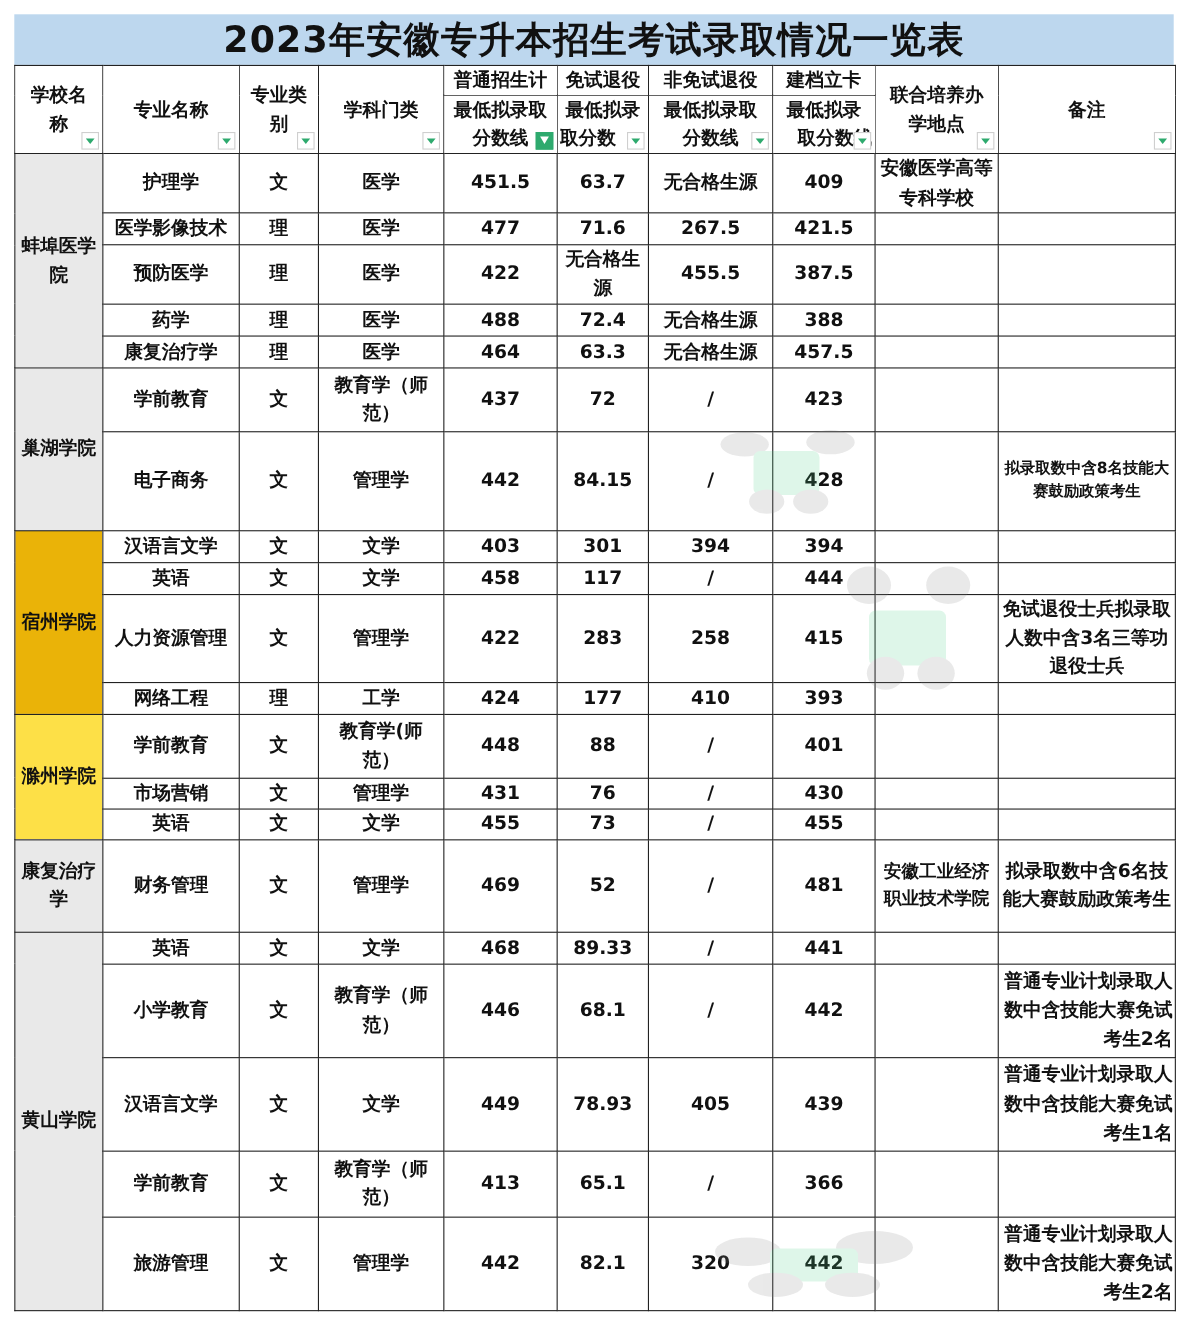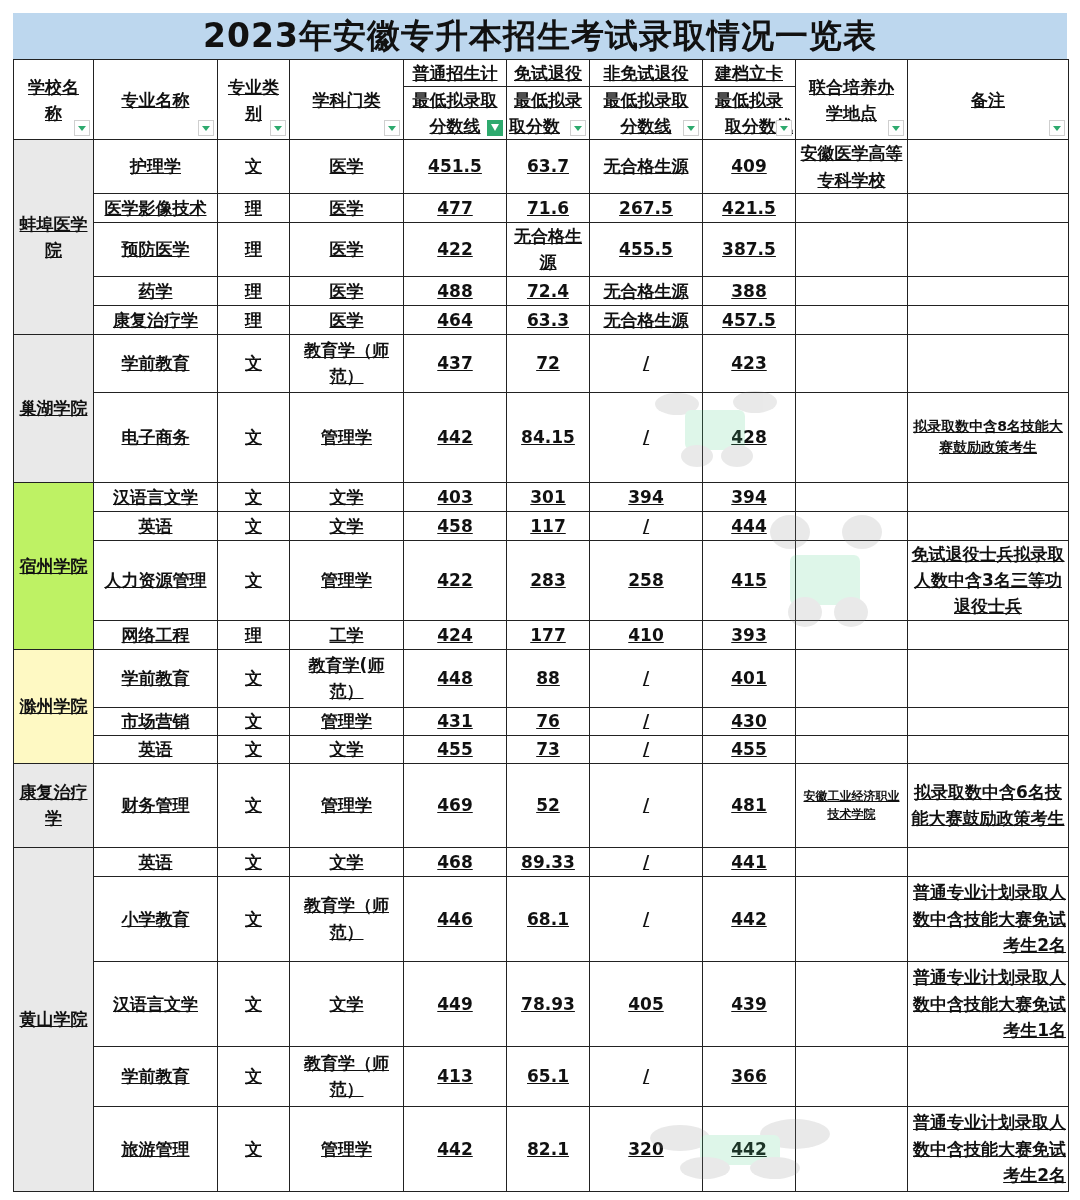--- a/index.html
+++ b/index.html
@@ -2,35 +2,35 @@
 <html><head>
 <meta charset="utf-8">
 <style>
   html, body { margin: 0; padding: 0; background: #ffffff; }
   body { width: 1080px; height: 1200px; position: relative; overflow: hidden;
          font-family: "DejaVu Sans", "Liberation Sans", sans-serif; color: #111; }
   .title-bar { position: absolute; left: 13px; top: 13px; width: 1054px; height: 46px;
                background: #bdd7ee; display: flex; align-items: center; justify-content: center;
                font-size: 33px; font-weight: bold; letter-spacing: 1px; color: #111; }
   table.main { position: absolute; left: 13px; top: 59px; width: 1055px;
-               border-collapse: collapse; table-layout: fixed; text-decoration: underline; }
+               border-collapse: collapse; table-layout: fixed; }
   table.main td, table.main th { border: 1.5px solid #222; text-align: center; vertical-align: middle;
                padding: 0 2px; font-weight: bold; font-size: 17px; line-height: 1.55; overflow: hidden; }
   th { background: #fff; font-size: 16px; position: relative; }
   th .hl { display: block; line-height: 26px; }
   th.sub { border-top: 1px solid #222; }
   .filter-btn { position: absolute; right: 3px; bottom: 3px; width: 16px; height: 16px;
                 background: #fff; border: 1px solid #cfcfcf; box-sizing: border-box; }
   .filter-btn::after { content: ""; position: absolute; left: 3px; top: 5px;
                 border-left: 4px solid transparent; border-right: 4px solid transparent;
                 border-top: 5px solid #2eaa6e; }
   .filter-btn.active { background: #2eaa6e; border-color: #2eaa6e; }
   .filter-btn.active::after { left: 3px; top: 3px; border-top: 7px solid #fff; border-left-width: 4px; border-right-width: 4px; }
   td.school { background: #e9e9e9; font-size: 17px; }
-  td.school.green { background: #fef9c3; }
+  td.school.green { background: #fde047; }
   td.num { font-family: "DejaVu Sans", sans-serif; font-size: 18px; }
   td.left { text-align: left; }
   td.note { text-align: left; font-size: 16px; line-height: 1.75; }
   td.note.center { text-align: right; }
   td.joint { font-size: 15px; text-align: left; line-height: 1.7; }
   .watermark { position: absolute; opacity: 0.18; pointer-events: none; }
   .wm-circle { position: absolute; border-radius: 50%; background: #888; }
   .wm-box { position: absolute; background: #4fd38a; border-radius: 6px; }
 </style>
 </head>
@@ -194,21 +194,21 @@
       <td>管理学</td>
       <td class="num">442</td>
       <td class="num">84.15</td>
       <td class="num">/</td>
       <td class="num">428</td>
       <td class="joint"></td>
       <td class="note" style="font-size:14px">拟录取数中含8名技能大赛鼓励政策考生</td>
     </tr>
 
     <tr style="height:29px">
-      <td rowspan="4" class="school" style="background:#bef264">宿州学院</td>
+      <td rowspan="4" class="school" style="background:#eab308">宿州学院</td>
       <td>汉语言文学</td>
       <td>文</td>
       <td>文学</td>
       <td class="num">403</td>
       <td class="num">301</td>
       <td class="num">394</td>
       <td class="num">394</td>
       <td class="joint"></td>
       <td class="note"></td>
     </tr>
@@ -283,21 +283,21 @@
 
     <tr style="height:84px">
       <td class="school">康复治疗学</td>
       <td>财务管理</td>
       <td>文</td>
       <td>管理学</td>
       <td class="num">469</td>
       <td class="num">52</td>
       <td class="num">/</td>
       <td class="num">481</td>
-      <td class="joint" style="font-size:12px">安徽工业经济职业技术学院</td>
+      <td class="joint" style="font-size:16px">安徽工业经济职业技术学院</td>
       <td class="note">拟录取数中含6名技能大赛鼓励政策考生</td>
     </tr>
 
     <tr style="height:29px">
       <td rowspan="5" class="school">黄山学院</td>
       <td>英语</td>
       <td>文</td>
       <td>文学</td>
       <td class="num">468</td>
       <td class="num">89.33</td>

